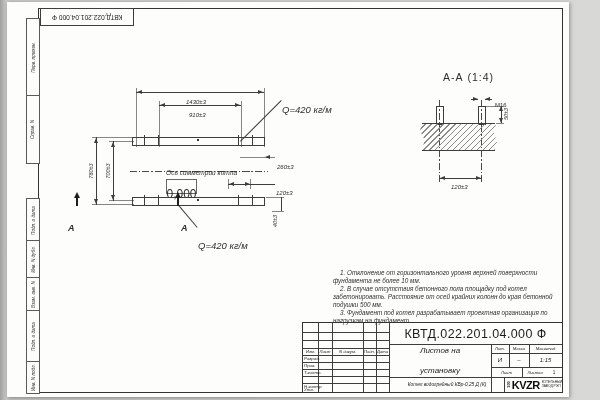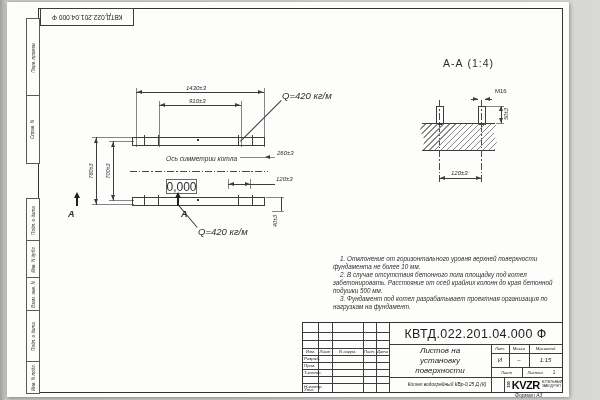--- a/index.html
+++ b/index.html
@@ -1,21 +1,21 @@
 <!DOCTYPE html>
 <html><head>
 <meta charset="utf-8">
 <style>
   html,body{margin:0;padding:0;}
   body{width:600px;height:400px;background:#cfcfcd;font-family:"Liberation Sans",sans-serif;}
   #stage{position:absolute;left:0;top:0;width:600px;height:400px;overflow:hidden;
          background:linear-gradient(90deg,#9f9f9d 0,#c8c8c6 6px,#d8d8d6 100%);}
   #sheet{position:absolute;left:7px;top:2px;width:562px;height:395px;background:#fdfdfc;
          box-shadow:1px 1px 4px rgba(0,0,0,.35);}
-  .t{position:absolute;color:#2e2e2e;font-style:italic;white-space:nowrap;line-height:1;}
+  .t{position:absolute;color:#2e2e2e;font-style:italic;white-space:nowrap;line-height:1;margin-top:14px;}
   .up{font-style:normal;}
   .hl{position:absolute;background:#3d3d3d;height:1px;}
   .vl{position:absolute;background:#3d3d3d;width:1px;}
   .thin{opacity:.62;}
   .box{position:absolute;border:1px solid #3d3d3d;background:transparent;}
   .dd{position:absolute;height:1px;background:repeating-linear-gradient(90deg,#4a4a4a 0 7px,transparent 7px 9px,#4a4a4a 9px 10.5px,transparent 10.5px 12.5px);}
   .ddv{position:absolute;width:1px;background:repeating-linear-gradient(180deg,#4a4a4a 0 7px,transparent 7px 9px,#4a4a4a 9px 10.5px,transparent 10.5px 12.5px);}
   .lead{position:absolute;height:1px;background:#3d3d3d;transform-origin:0 0;}
   .arw{position:absolute;width:0;height:0;}
   .arw.l{border-top:2px solid transparent;border-bottom:2px solid transparent;border-right:5px solid #3d3d3d;}
@@ -218,22 +218,21 @@
 
     <div class="cell" style="left:1px;top:32px;width:28px;height:7px;justify-content:flex-start;font-size:4.4px;font-style:italic;">Разраб.</div>
     <div class="cell" style="left:1px;top:39px;width:28px;height:7px;justify-content:flex-start;font-size:4.4px;font-style:italic;">Пров.</div>
     <div class="cell" style="left:1px;top:46px;width:28px;height:7px;justify-content:flex-start;font-size:4.4px;font-style:italic;">Т.контр.</div>
     <div class="cell" style="left:1px;top:60px;width:28px;height:6px;justify-content:flex-start;font-size:4.4px;font-style:italic;">Н.контр.</div>
     <div class="cell" style="left:1px;top:64px;width:28px;height:5px;justify-content:flex-start;font-size:4.4px;font-style:italic;">Утв.</div>
 
     <div class="cell" style="left:86px;top:0;width:173px;height:21px;font-size:12.5px;letter-spacing:.4px;color:#1d1d1d;">КВТД.022.201.04.000 Ф</div>
 
     <div class="cell" style="left:86px;top:22px;width:102px;height:11px;font-size:8px;font-style:italic;">Листов на</div>
-    <div class="cell" style="left:86px;top:32px;width:102px;height:11px;font-size:8px;font-style:italic;">установку</div>
-    <div class="cell" style="left:86px;top:42px;width:102px;height:11px;font-size:8px;font-style:italic;">поверхности</div>
+    <div class="cell" style="left:86px;top:42px;width:102px;height:11px;font-size:8px;font-style:italic;">установку</div>
 
     <div class="cell" style="left:188px;top:21px;width:18px;height:9px;font-size:4.2px;font-style:italic;">Лит.</div>
     <div class="cell" style="left:206px;top:21px;width:20px;height:9px;font-size:4.2px;font-style:italic;">Масса</div>
     <div class="cell" style="left:226px;top:21px;width:33px;height:9px;font-size:4.2px;font-style:italic;">Масштаб</div>
     <div class="cell" style="left:188px;top:30px;width:18px;height:14px;font-size:6px;font-style:italic;">И</div>
     <div class="cell" style="left:206px;top:30px;width:20px;height:14px;font-size:6px;">–</div>
     <div class="cell" style="left:226px;top:30px;width:33px;height:14px;font-size:6px;font-style:italic;">1:15</div>
 
     <div class="cell" style="left:188px;top:44px;width:31px;height:10px;font-size:4.2px;font-style:italic;">Лист</div>
     <div class="cell" style="left:219px;top:44px;width:26px;height:10px;font-size:4.2px;font-style:italic;">Листов</div>

